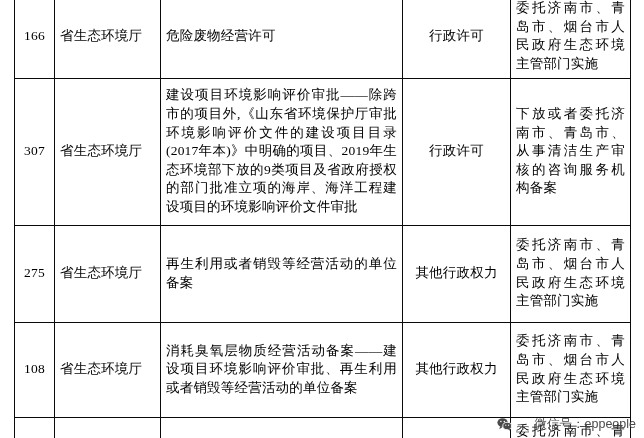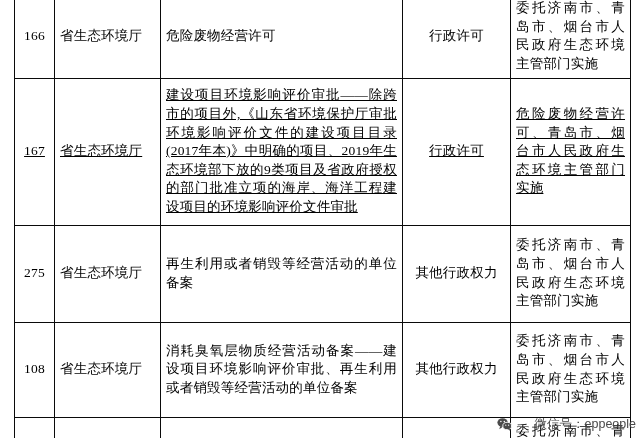--- a/index.html
+++ b/index.html
@@ -62,21 +62,21 @@
   }
   td.exec {
     text-align: justify;
     text-justify: inter-ideograph;
     line-height: 1.5;
     padding-left: 6px;
     padding-right: 6px;
   }
 
   .row-166 td { height: 62px; }
-  .row-167 td { height: 138px; text-decoration: underline; }
+  .row-167 td { height: 138px; }
   .row-168 td { height: 88px; }
   .row-169 td { height: 86px; }
   .row-170 td { height: 30px; }
 
   .watermark {
     position: absolute;
     right: 8px;
     bottom: 5px;
     display: flex;
     align-items: center;
@@ -119,25 +119,25 @@
     </colgroup>
     <tbody>
       <tr class="row-166">
         <td class="num">166</td>
         <td class="dept">省生态环境厅</td>
         <td class="item">危险废物经营许可</td>
         <td class="type">行政许可</td>
         <td class="exec">委托济南市、青岛市、烟台市人民政府生态环境主管部门实施</td>
       </tr>
       <tr class="row-167">
-        <td class="num">167</td>
+        <td class="num">307</td>
         <td class="dept">省生态环境厅</td>
         <td class="item">建设项目环境影响评价审批——除跨市的项目外,《山东省环境保护厅审批环境影响评价文件的建设项目目录(2017年本)》中明确的项目、2019年生态环境部下放的9类项目及省政府授权的部门批准立项的海岸、海洋工程建设项目的环境影响评价文件审批</td>
         <td class="type">行政许可</td>
-        <td class="exec">危险废物经营许可、青岛市、烟台市人民政府生态环境主管部门实施</td>
+        <td class="exec">下放或者委托济南市、青岛市、从事清洁生产审核的咨询服务机构备案</td>
       </tr>
       <tr class="row-168">
         <td class="num">275</td>
         <td class="dept">省生态环境厅</td>
         <td class="item">再生利用或者销毁等经营活动的单位备案</td>
         <td class="type">其他行政权力</td>
         <td class="exec">委托济南市、青岛市、烟台市人民政府生态环境主管部门实施</td>
       </tr>
       <tr class="row-169">
         <td class="num">108</td>

